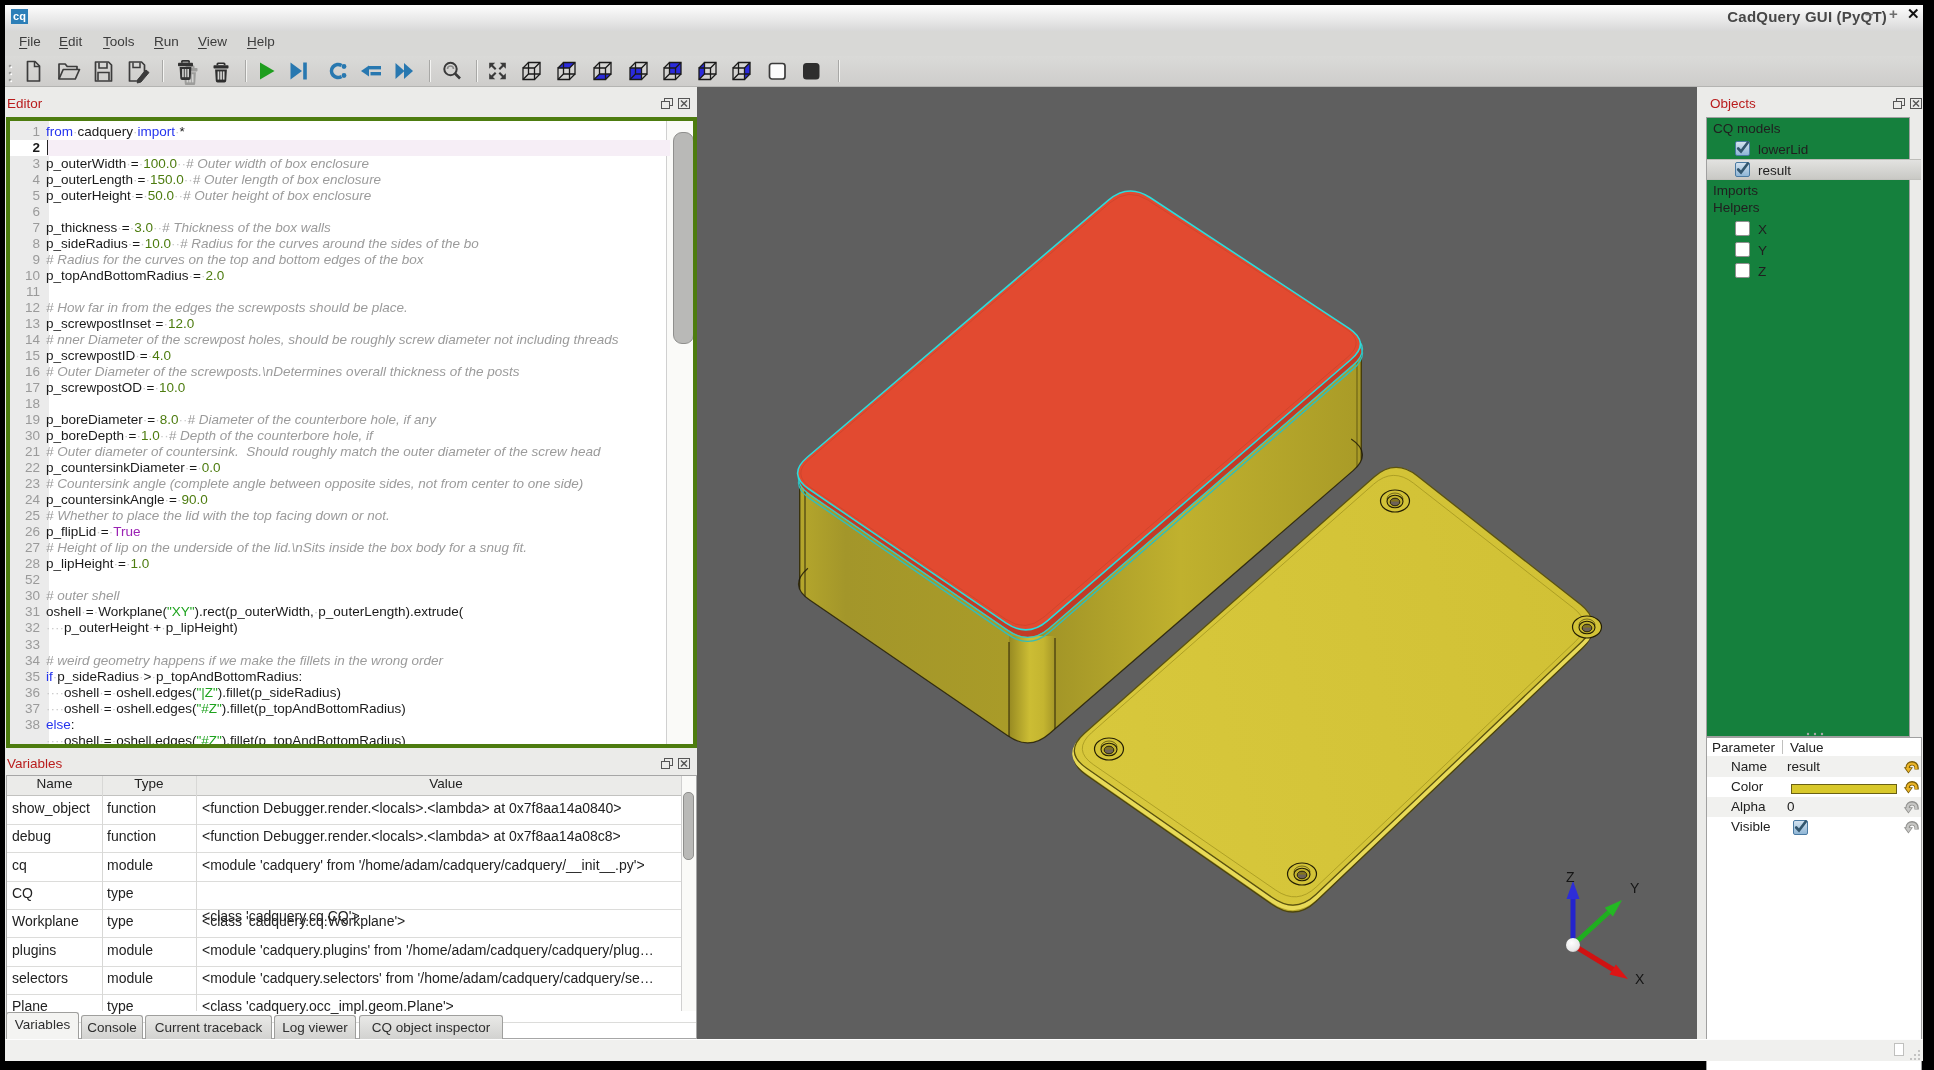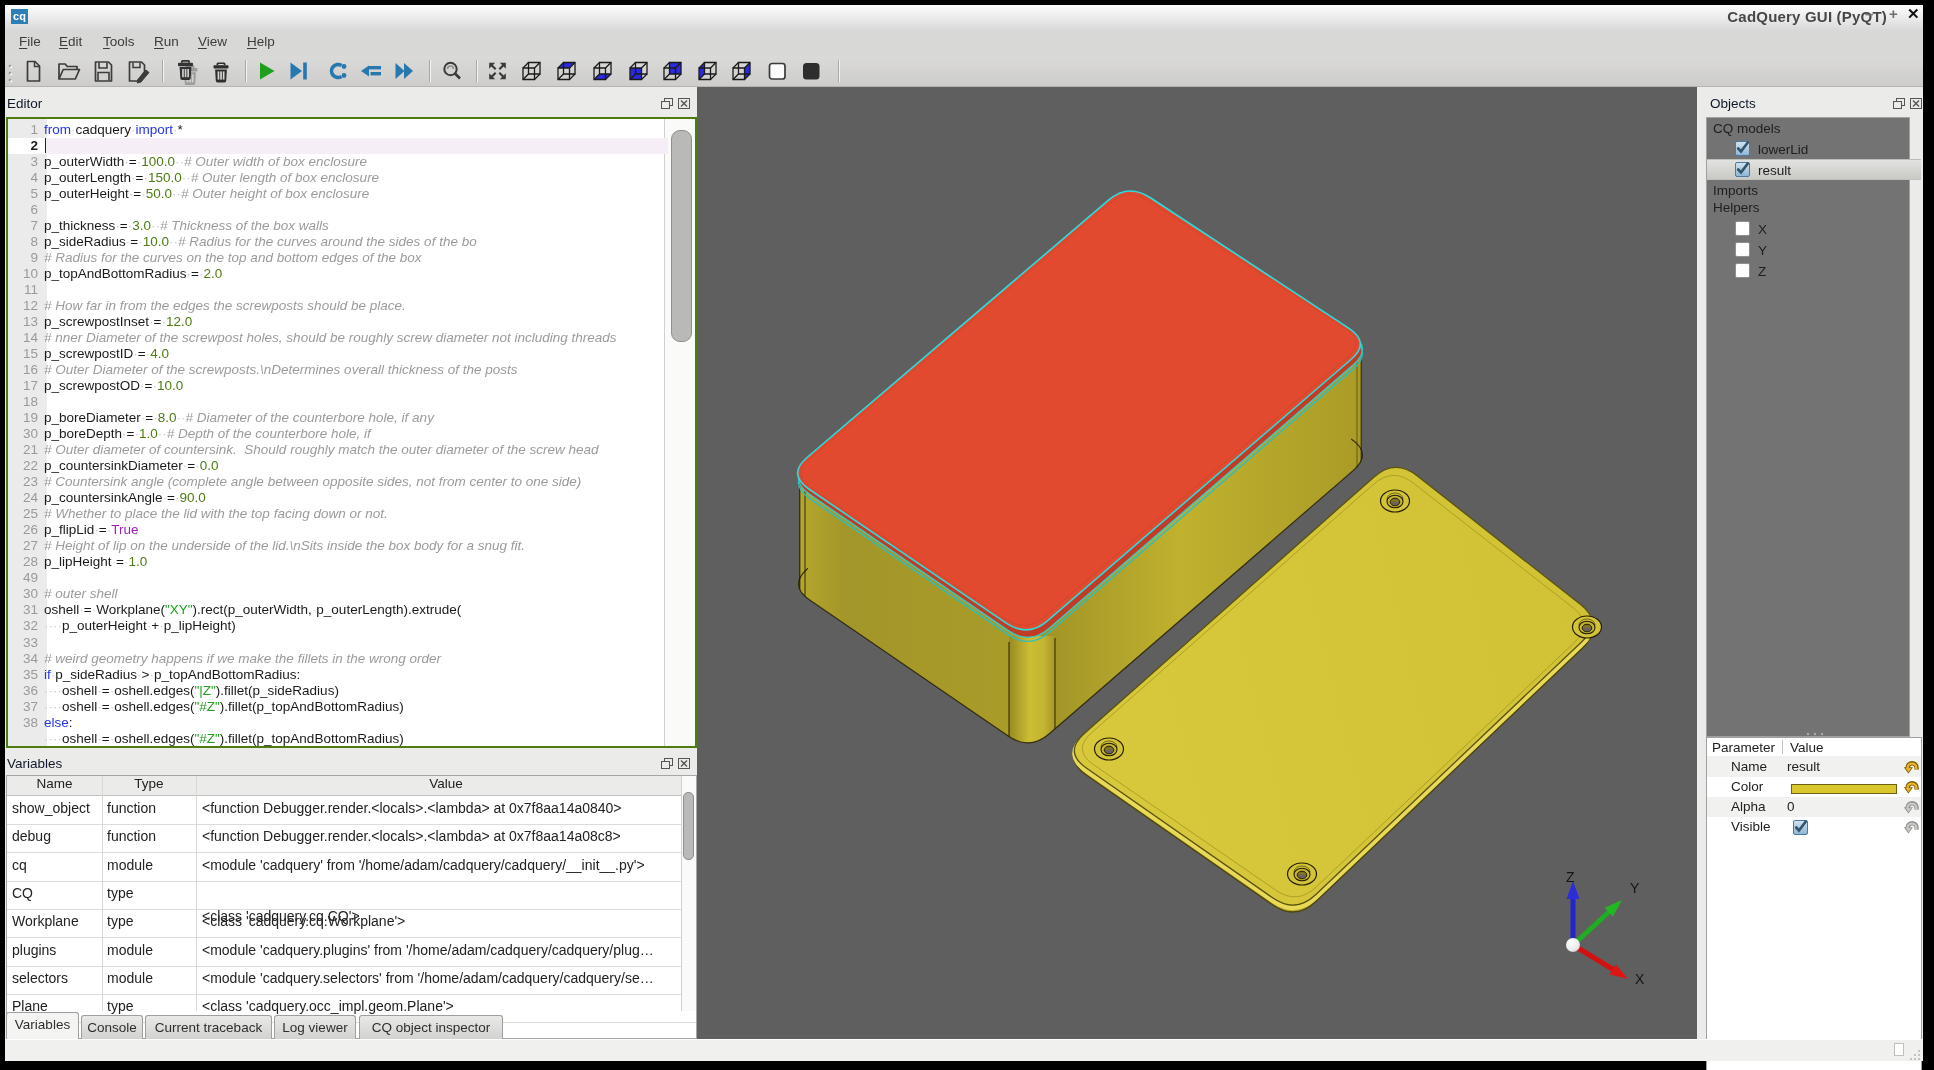--- a/index.html
+++ b/index.html
@@ -19,24 +19,24 @@
 .mi { position:absolute; top:3px; }
 .mi b { font-weight:normal; text-decoration:underline; text-underline-offset:2px; }
 
 #toolbar { position:absolute; left:0; top:51px; width:1918px; height:31px;
   background:linear-gradient(#dadad8,#cecdcb); border-bottom:1px solid #b4b4b2; }
 .tsep { position:absolute; top:4px; width:1px; height:22px; background:#a8a8a6; box-shadow:1px 0 0 #f4f4f2; }
 .ticon { position:absolute; top:2px; }
 
 #main { position:absolute; left:0; top:82px; width:1918px; height:952px; background:#ebebe9; }
 
-.phead { position:absolute; font-size:13.5px; color:#0f172a; }
+.phead { position:absolute; font-size:13.5px; color:#b91c1c; }
 
 #edbox { position:absolute; left:1px; top:30px; width:691px; height:631px; background:#fff;
-  border:2px solid #4d7c0f; overflow:hidden; }
+  border:4px solid #4d7c0f; overflow:hidden; }
 #code { position:absolute; left:0; top:3px; z-index:2; font-size:13.5px; line-height:16.02px; color:#1a1a1a;
   white-space:pre; width:660px; }
 .ln { display:inline-block; width:36px; text-align:right; color:#9a9a9a; padding-right:6px; }
 .k { color:#2433ee; } .n { color:#4d7c0f; } .c { color:#9b9b9b; font-style:italic; }
 .s { color:#1ea31e; } .t { color:#9b22b4; } .d { color:#c9c9c9; }
 .cur { background:linear-gradient(to right,#fff 37px,#f6eef6 37px); display:block; }
 .cur .ln { color:#1a1a1a; font-weight:bold; }
 
 .sbtrack { position:absolute; background:#fafaf8; border-left:1px solid #d0d0d0; }
 .sbhandle { position:absolute; background:#b9b9b7; border:1px solid #8f8f8d; border-radius:9px; }
@@ -49,21 +49,21 @@
 .vc { position:absolute; top:4px; }
 
 .tab { position:absolute; font-size:13.5px; color:#2e2e2e; text-align:center;
   background:linear-gradient(#e9e9e7,#d2d2d0); border:1px solid #9f9f9d; border-bottom:none;
   border-radius:3px 3px 0 0; height:24px; padding-top:4px; top:928px; }
 .tabsel { background:#f4f4f2; height:27px; top:925px; z-index:3; }
 
 #viewport { position:absolute; left:692px; top:0px; width:1000px; height:952px; background:#5f5f5f; }
 
 #rightcol { position:absolute; left:1700px; top:0; width:218px; height:952px; background:#ebebe9; }
-#objtree { position:absolute; left:1px; top:30px; width:204px; height:620px; background:#737373;
+#objtree { position:absolute; left:1px; top:30px; width:204px; height:620px; background:#15803d;
   border:1px solid #a0a0a0; font-size:13.5px; color:#202020; }
 #paramtable { position:absolute; left:1px; top:650px; width:216px; height:387px; background:#fff;
   border:1px solid #a0a0a0; font-size:13.5px; color:#202020; }
 
 .cb { position:absolute; width:15px; height:15px; border:1px solid #8f8f8f; border-radius:2px; background:#fff; }
 .cbc { background:linear-gradient(#d3e2ef,#8fb6d6); border:1px solid #4a7aa2; }
 
 #statusbar { position:absolute; left:0; top:1034px; width:1918px; height:22px; background:#f0f0ee;
   border-top:1px solid #fdfdfd; }
 </style></head>
@@ -287,21 +287,21 @@
 </span><span><span class="ln">19</span>p_boreDiameter<span class="d">·</span>=<span class="d">·</span><span class="n">8.0</span><span class="d">·</span><span class="d">·</span><span class="c"># Diameter of the counterbore hole, if any</span>
 </span><span><span class="ln">30</span>p_boreDepth<span class="d">·</span>=<span class="d">·</span><span class="n">1.0</span><span class="d">·</span><span class="d">·</span><span class="c"># Depth of the counterbore hole, if</span>
 </span><span><span class="ln">21</span><span class="c"># Outer diameter of countersink.&nbsp; Should roughly match the outer diameter of the screw head</span>
 </span><span><span class="ln">22</span>p_countersinkDiameter<span class="d">·</span>=<span class="d">·</span><span class="n">0.0</span>
 </span><span><span class="ln">23</span><span class="c"># Countersink angle (complete angle between opposite sides, not from center to one side)</span>
 </span><span><span class="ln">24</span>p_countersinkAngle<span class="d">·</span>=<span class="d">·</span><span class="n">90.0</span>
 </span><span><span class="ln">25</span><span class="c"># Whether to place the lid with the top facing down or not.</span>
 </span><span><span class="ln">26</span>p_flipLid<span class="d">·</span>=<span class="d">·</span><span class="t">True</span>
 </span><span><span class="ln">27</span><span class="c"># Height of lip on the underside of the lid.\nSits inside the box body for a snug fit.</span>
 </span><span><span class="ln">28</span>p_lipHeight<span class="d">·</span>=<span class="d">·</span><span class="n">1.0</span>
-</span><span><span class="ln">49</span>
+</span><span><span class="ln">52</span>
 </span><span><span class="ln">30</span><span class="c"># outer shell</span>
 </span><span><span class="ln">31</span>oshell<span class="d">·</span>=<span class="d">·</span>Workplane(<span class="s">"XY"</span>).rect(p_outerWidth,<span class="d">·</span>p_outerLength).extrude(
 </span><span><span class="ln">32</span><span class="d">·</span><span class="d">·</span><span class="d">·</span><span class="d">·</span>p_outerHeight<span class="d">·</span>+<span class="d">·</span>p_lipHeight)
 </span><span><span class="ln">33</span>
 </span><span><span class="ln">34</span><span class="c"># weird geometry happens if we make the fillets in the wrong order</span>
 </span><span><span class="ln">35</span><span class="k">if</span><span class="d">·</span>p_sideRadius<span class="d">·</span>&gt;<span class="d">·</span>p_topAndBottomRadius:
 </span><span><span class="ln">36</span><span class="d">·</span><span class="d">·</span><span class="d">·</span><span class="d">·</span>oshell<span class="d">·</span>=<span class="d">·</span>oshell.edges(<span class="s">"|Z"</span>).fillet(p_sideRadius)
 </span><span><span class="ln">37</span><span class="d">·</span><span class="d">·</span><span class="d">·</span><span class="d">·</span>oshell<span class="d">·</span>=<span class="d">·</span>oshell.edges(<span class="s">"#Z"</span>).fillet(p_topAndBottomRadius)
 </span><span><span class="ln">38</span><span class="k">else</span>:
 </span><span><span class="ln"></span><span class="d">·</span><span class="d">·</span><span class="d">·</span><span class="d">·</span>oshell<span class="d">·</span>=<span class="d">·</span>oshell.edges(<span class="s">"#Z"</span>).fillet(p_topAndBottomRadius)

